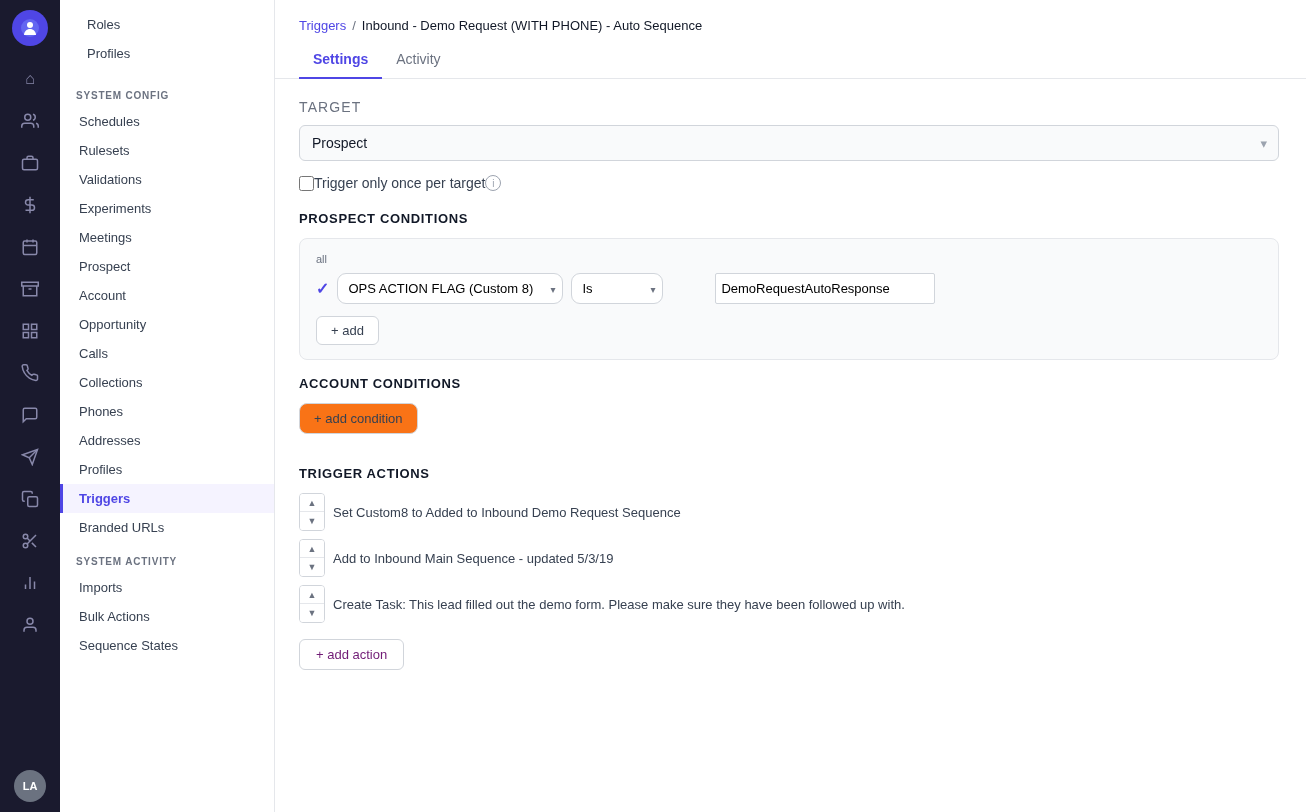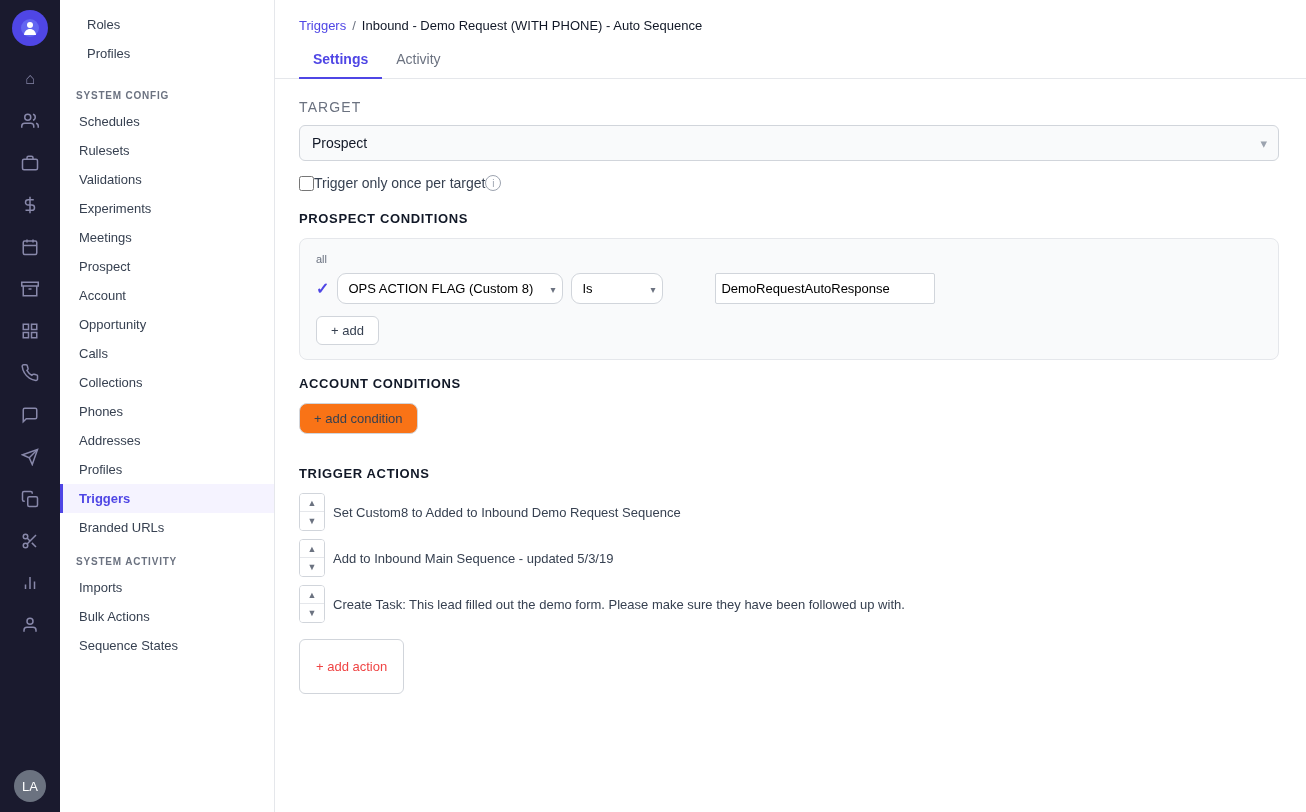--- a/index.html
+++ b/index.html
@@ -31,21 +31,21 @@
       color: #8888aa;
       cursor: pointer;
       font-size: 16px;
     }
     .icon-nav .avatar {
       margin-top: auto;
       width: 32px; height: 32px;
       background: #6b7280;
       border-radius: 50%;
       display: flex; align-items: center; justify-content: center;
-      color: white; font-size: 13px; font-weight: normal;
+      color: white; font-size: 11px; font-weight: bold;
       cursor: pointer;
     }
 
     
     .sidebar {
       width: 215px;
       background: #fff;
       border-right: 1px solid #e5e7eb;
       overflow-y: auto;
       flex-shrink: 0;
@@ -304,26 +304,26 @@
     .sort-btn:last-child { border-bottom: none; }
     .action-text {
       font-size: 13px;
       color: #374151;
     }
 
     .add-action-btn {
       display: inline-flex;
       align-items: center;
       gap: 4px;
-      padding: 19px 16px;
+      padding: 7px 16px;
       border: 1px solid #d1d5db;
       border-radius: 6px;
       background: white;
       font-size: 13px;
-      color: #ef4444;
+      color: #701a75;
       cursor: pointer;
       margin-top: 8px;
     }
   </style>
 </head>
 <body>
 
 <div class="icon-nav">
   <div class="logo">
     <svg width="20" height="20" viewBox="0 0 20 20" fill="none">

